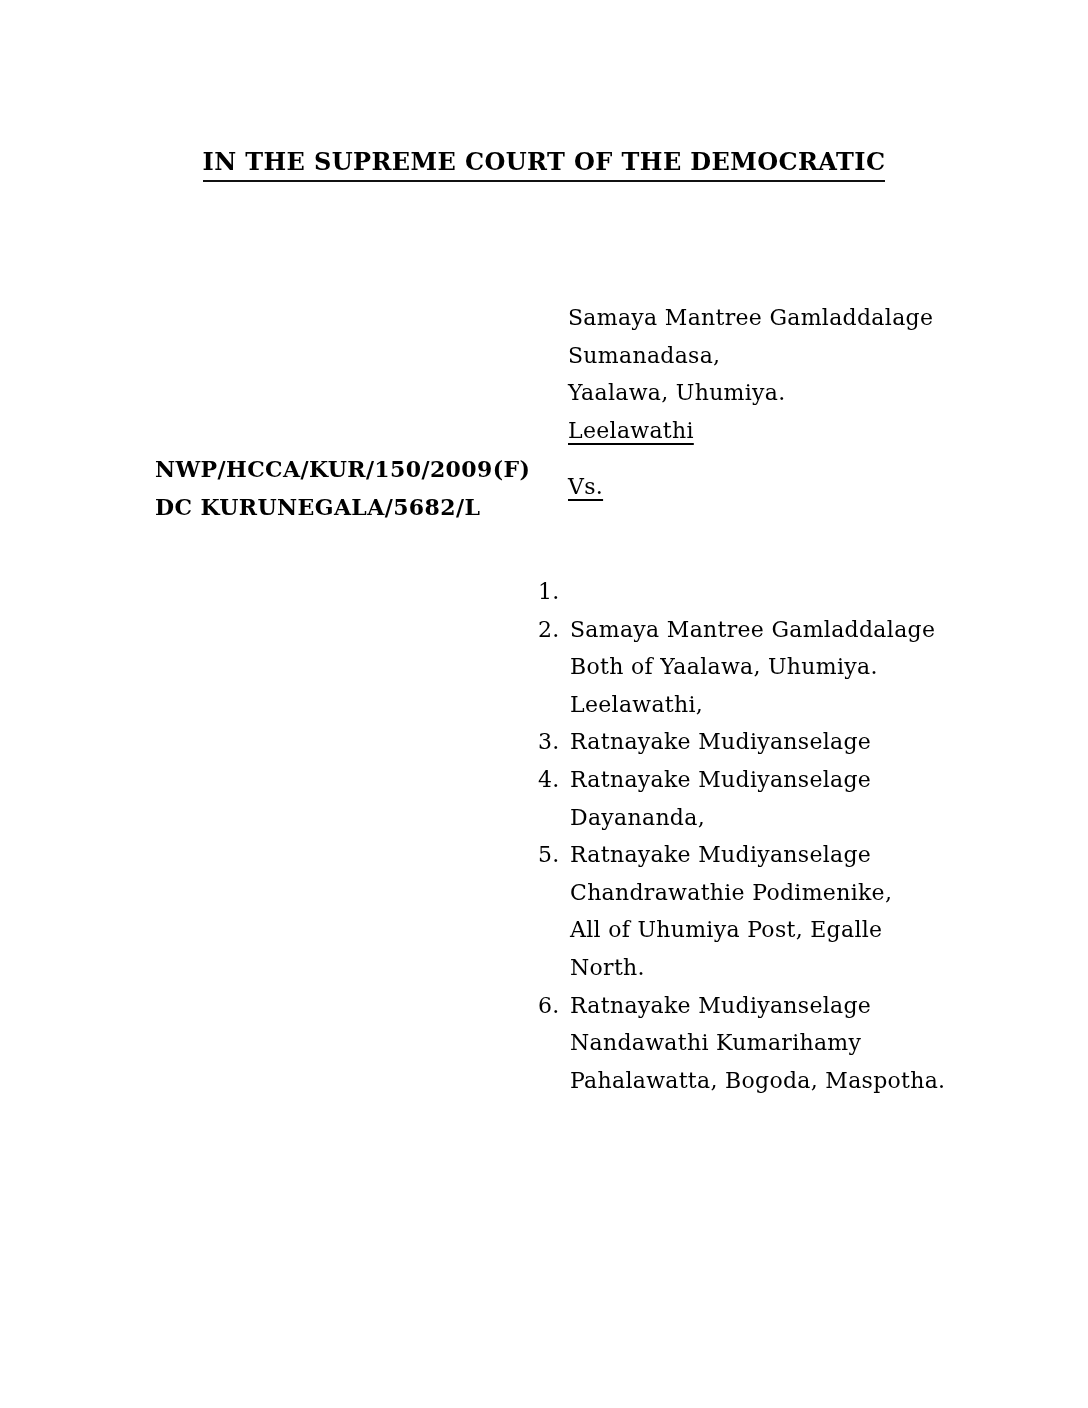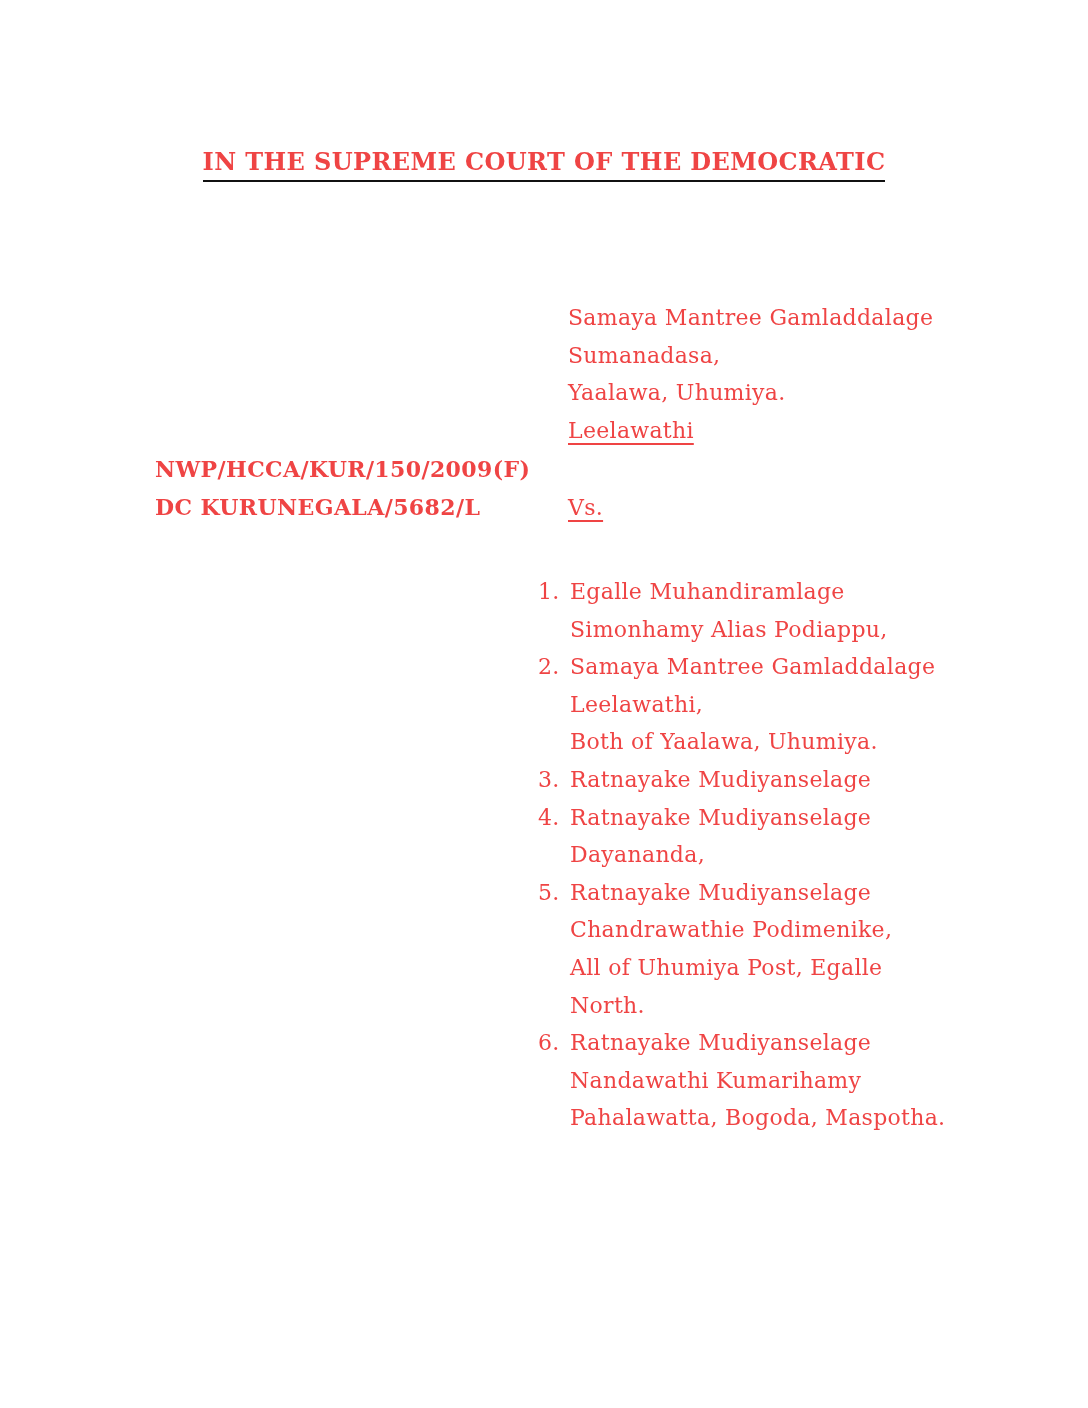--- a/index.html
+++ b/index.html
@@ -4,21 +4,21 @@
 <style>
   * { margin: 0; padding: 0; box-sizing: border-box; }
   html, body { background: #e8e8e8; }
   .page {
     position: relative;
     width: 1088px;
     height: 1408px;
     margin: 0 auto;
     background: #ffffff;
     font-family: "DejaVu Serif", "Liberation Serif", serif;
-    color: #ef4444;
+    color: #000000;
     overflow: hidden;
   }
   
   .title-block {
     position: absolute;
     top: 147px;
     left: 0;
     width: 100%;
     text-align: center;
     font-weight: bold;
@@ -55,21 +55,21 @@
   }
   .underlined {
     text-decoration: underline;
     text-underline-offset: 5px;
     text-decoration-thickness: 1.5px;
   }
   
   .versus {
     position: absolute;
     left: 568px;
-    top: 489px;
+    top: 468px;
     font-size: 22px;
     line-height: 37.6px;
     letter-spacing: 0.3px;
   }
   
   .defendants-block {
     position: absolute;
     left: 538px;
     top: 573px;
     font-size: 22px;
@@ -107,32 +107,28 @@
   </div>
 
   <div class="versus">
     <span class="underlined">Vs.</span>
   </div>
 
   <div class="defendants-block">
 
     <div class="def-item">
       <span class="def-num">1.</span>
-      <div class="def-lines">
-        <div>Egalle Muhandiramlage</div>
-        <div>Simonhamy Alias Podiappu,</div>
-      </div>
     </div>
 
     <div class="def-item">
       <span class="def-num">2.</span>
       <div class="def-lines">
         <div>Samaya Mantree Gamladdalage</div>
+        <div>Both of Yaalawa, Uhumiya.</div>
         <div>Leelawathi,</div>
-        <div>Both of Yaalawa, Uhumiya.</div>
       </div>
     </div>
 
     <div class="def-item">
       <span class="def-num">3.</span>
       <div class="def-lines">
         <div>Ratnayake Mudiyanselage</div>
       </div>
     </div>
 

